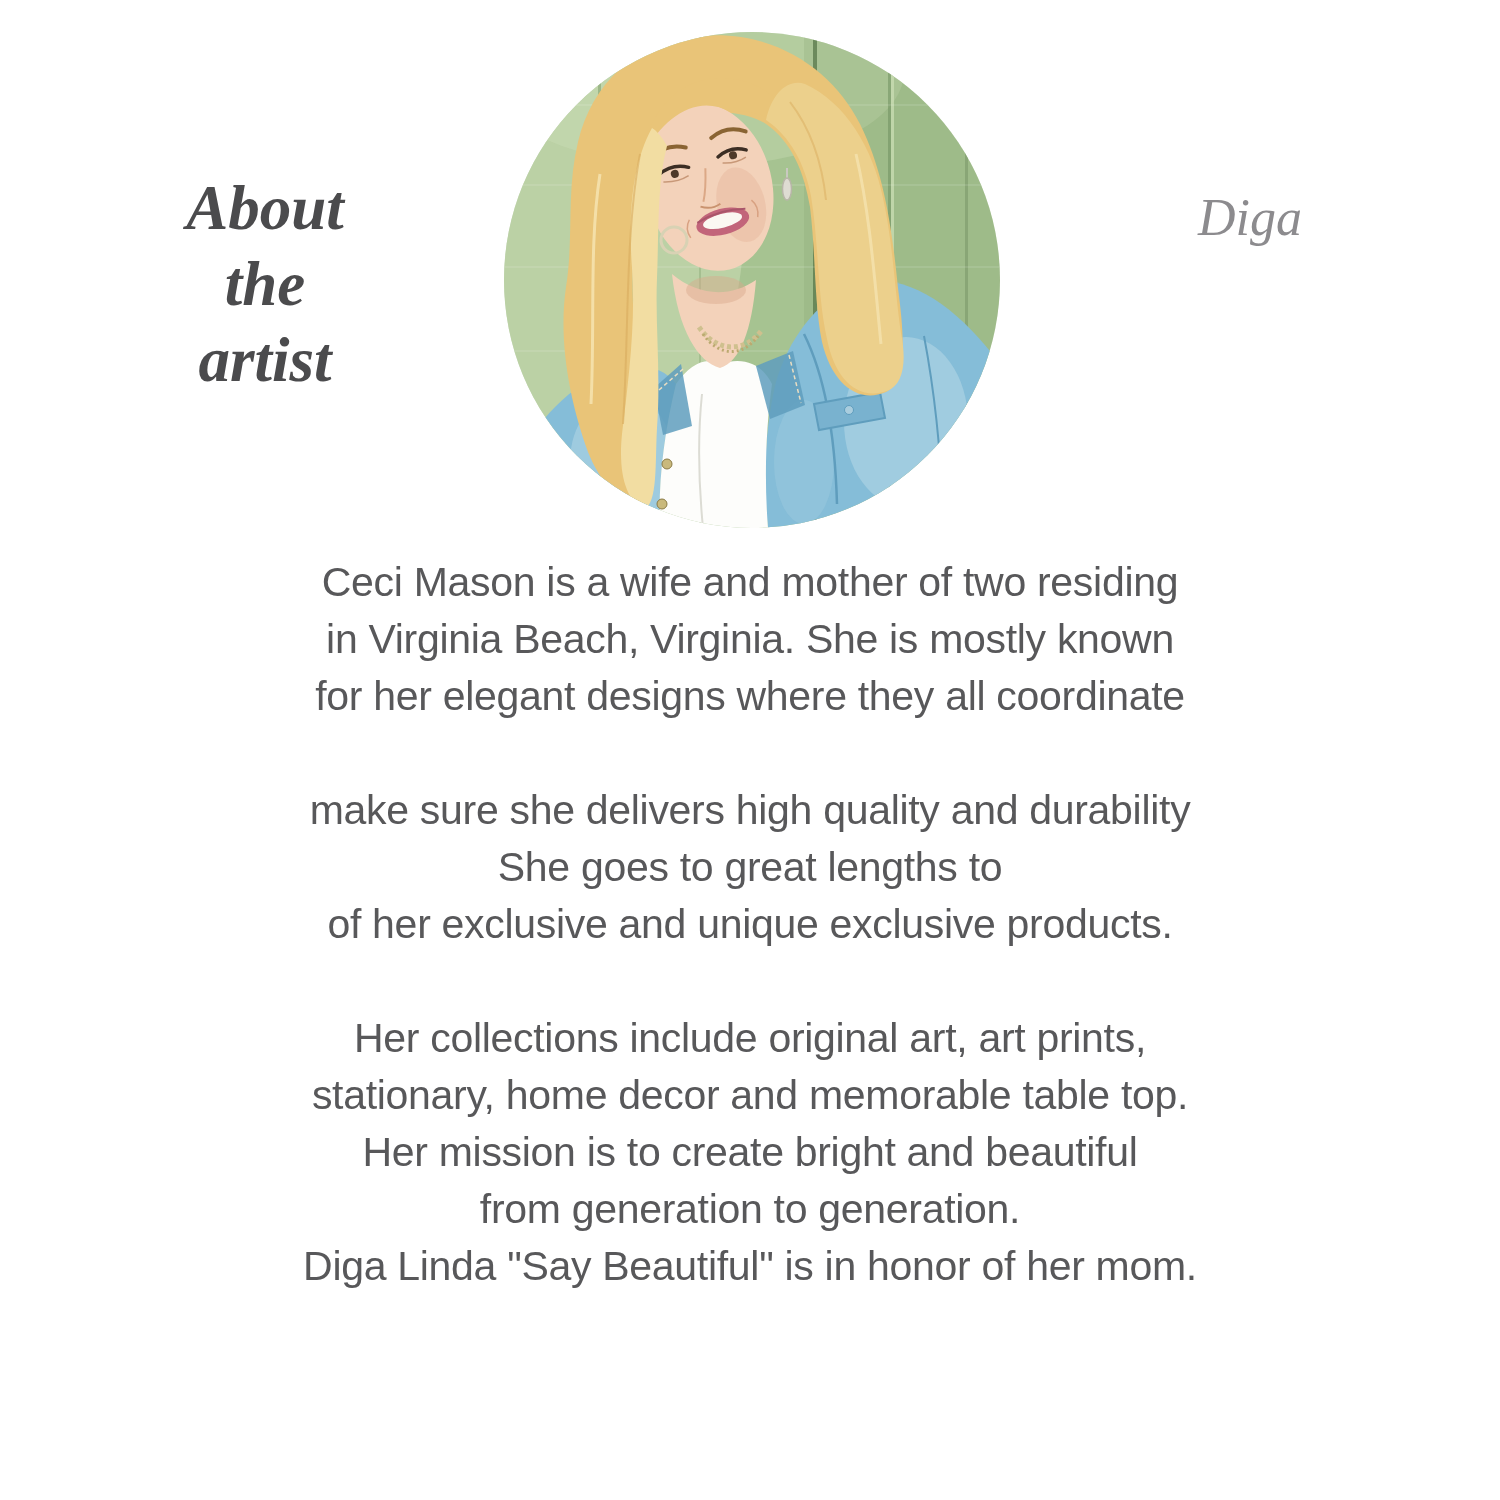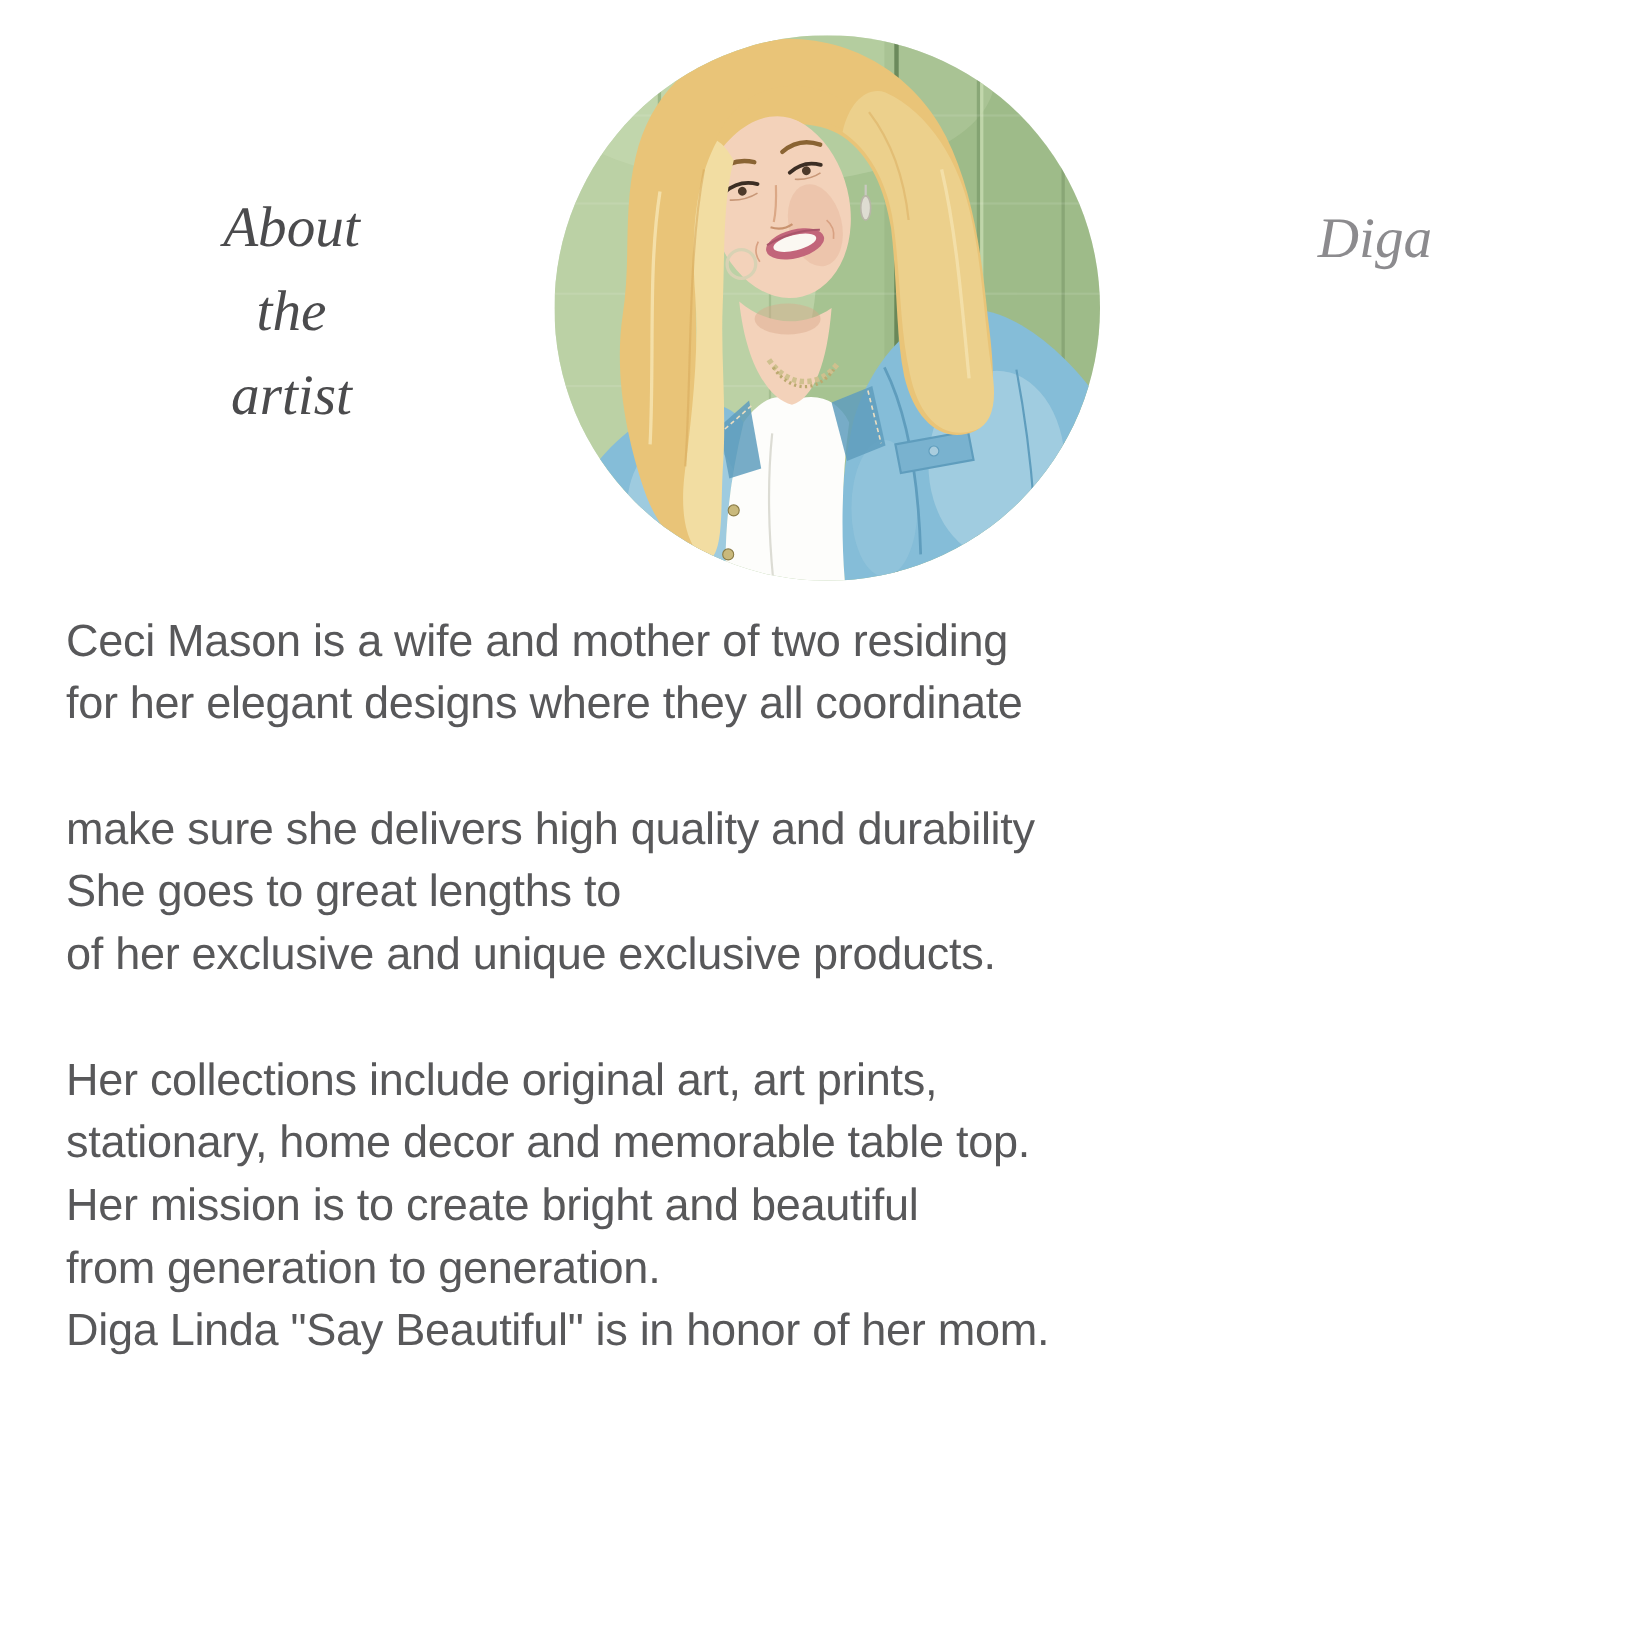--- a/index.html
+++ b/index.html
@@ -9,23 +9,24 @@
     position: relative;
     font-family: "Liberation Sans", sans-serif;
     overflow: hidden;
   }
   .script-left {
     position: absolute;
     left: 110px; top: 170px; width: 310px;
     text-align: center;
     font-family: "Liberation Serif", serif;
     font-style: italic;
-    font-size: 52px;
+    font-size: 63px;
     line-height: 76px;
     color: var(--script-dark, #4b4b4d);
+    font-weight: bold;
   }
   .script-right {
     position: absolute;
     left: 1095px; top: 168px; width: 310px;
     text-align: center;
     font-family: "Liberation Serif", serif;
     font-style: italic;
     font-size: 52px;
     line-height: 100px;
     color: var(--script-mid, #8c8b8e);
@@ -34,21 +35,21 @@
     position: absolute;
     left: 504px; top: 32px;
     width: 496px; height: 496px;
     border-radius: 50%;
     overflow: hidden;
   }
   .photo-circle svg { display: block; }
   .bio {
     position: absolute;
     left: 60px; right: 60px; top: 554px;
-    text-align: left;
+    text-align: center;
     font-size: 41px;
     line-height: 57px;
     letter-spacing: -0.3px;
     color: var(--text-gray, #58585a);
   }
   .bio .para { margin: 0 0 57px 0; }
   .bio .para:last-child { margin-bottom: 0; }
 </style>
 </head>
 <body>
@@ -153,20 +154,21 @@
       <ellipse cx="283" cy="157" rx="4.5" ry="11" fill="#dedcd2" stroke="#b8b6a8" stroke-width="1.5"></ellipse>
       <path d="M 195,295 C 212,320 240,322 258,298" stroke="#cfc08e" stroke-width="5" fill="none" stroke-dasharray="4,3"></path>
       <path d="M 199,302 C 214,324 238,326 254,304" stroke="#bba96f" stroke-width="3" fill="none" stroke-dasharray="2,3"></path>
     </g>
   </svg>
 </div>
 
 <div class="bio">
   <div class="para">
     <div>Ceci Mason is a wife and mother of two residing</div>
+    <div>in Virginia Beach, Virginia. She is mostly known</div>
     <div>for her elegant designs where they all coordinate</div>
   </div>
   <div class="para">
     <div>make sure she delivers high quality and durability</div>
     <div>She goes to great lengths to</div>
     <div>of her exclusive and unique exclusive products.</div>
   </div>
   <div class="para">
     <div>Her collections include original art, art prints,</div>
     <div>stationary, home decor and memorable table top.</div>

